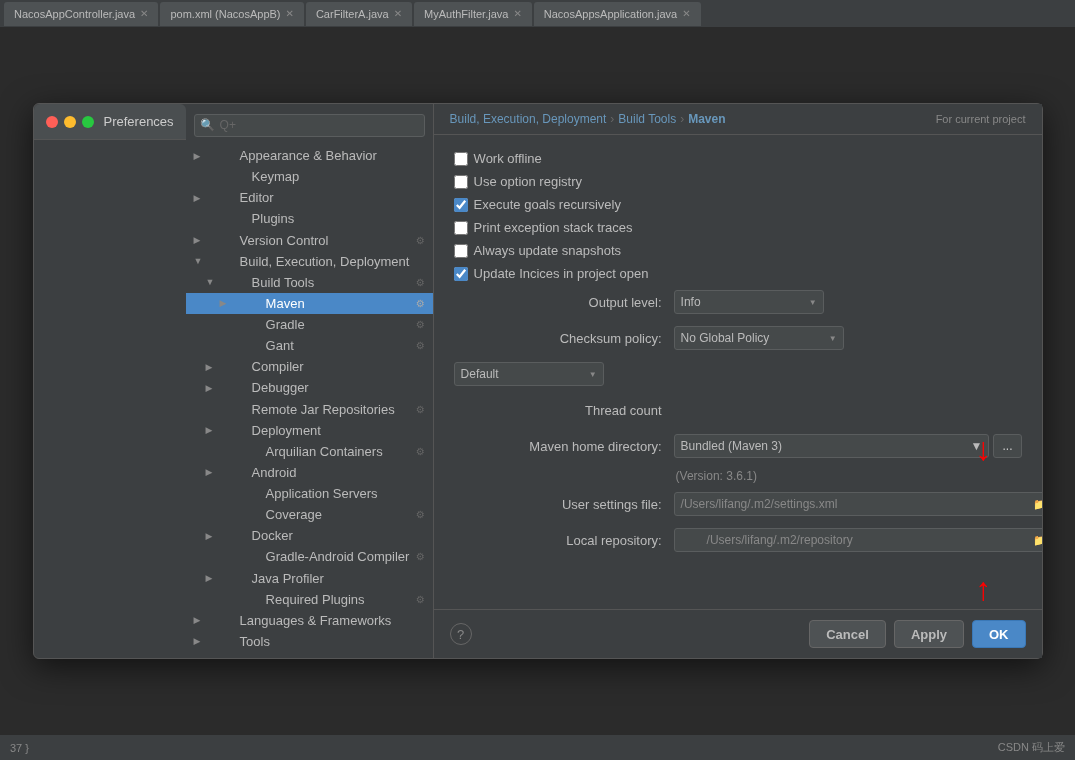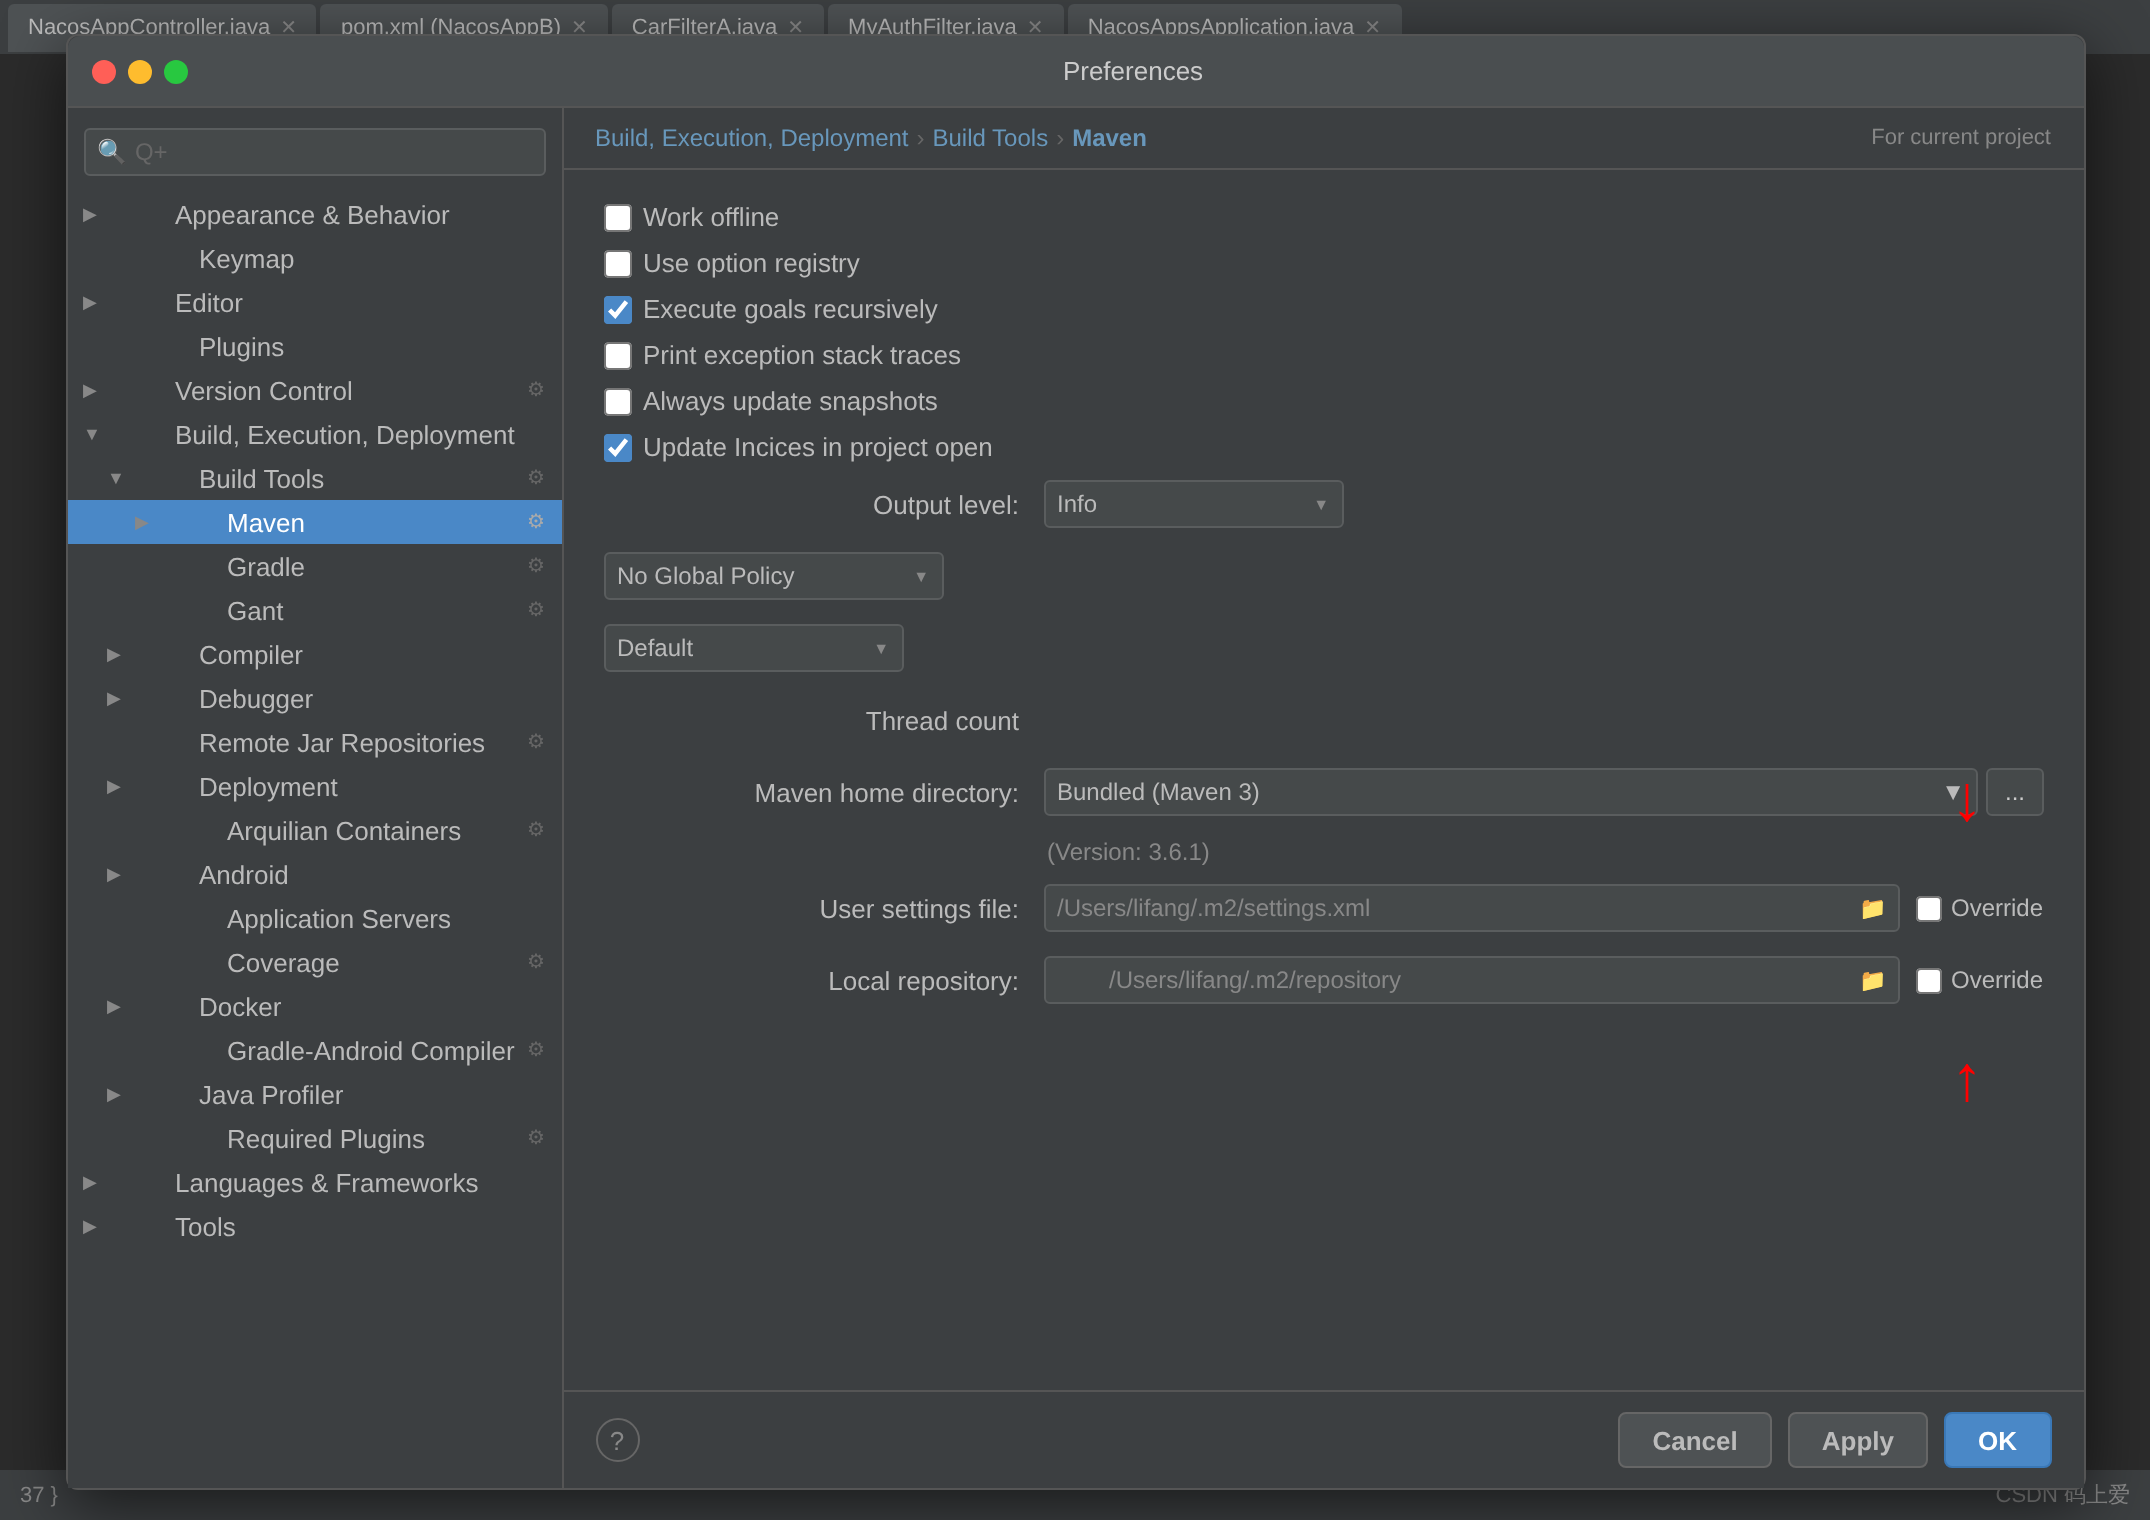--- a/index.html
+++ b/index.html
@@ -63,26 +63,26 @@
       border-top: 1px solid #2b2b2b;
       flex-shrink: 0;
       justify-content: space-between;
     }
     .bottom-bar-left { color: #888; font-size: 11px; }
     .bottom-bar-right { color: #888; font-size: 11px; }
 
     
     .dialog {
       width: 1010px;
-      height: 728px;
+      height: 556px;
       background: #3c3f41;
       border: 1px solid #555;
       border-radius: 6px;
       display: flex;
-      flex-direction: column;
+      flex-direction: row;
       box-shadow: 0 8px 32px rgba(0,0,0,0.6);
       position: absolute;
     }
     .dialog-titlebar {
       background: #4a4e50;
       border-radius: 6px 6px 0 0;
       height: 36px;
       display: flex;
       align-items: center;
       padding: 0 12px;
@@ -567,20 +567,21 @@
               <div class="form-label">Output level:</div>
               <div class="form-control">
                 <div class="select-box" style="min-width:150px;">
                   <span>Info</span>
                   <span class="arrow-down">▼</span>
                 </div>
               </div>
             </div>
 
             <div class="form-row">
+              <div class="form-label">Checksum policy:</div>
               <div class="form-control">
                 <div class="select-box" style="min-width:170px;">
                   <span>No Global Policy</span>
                   <span class="arrow-down">▼</span>
                 </div>
               </div>
             </div>
 
             <div class="form-row">
               <div class="form-control">

